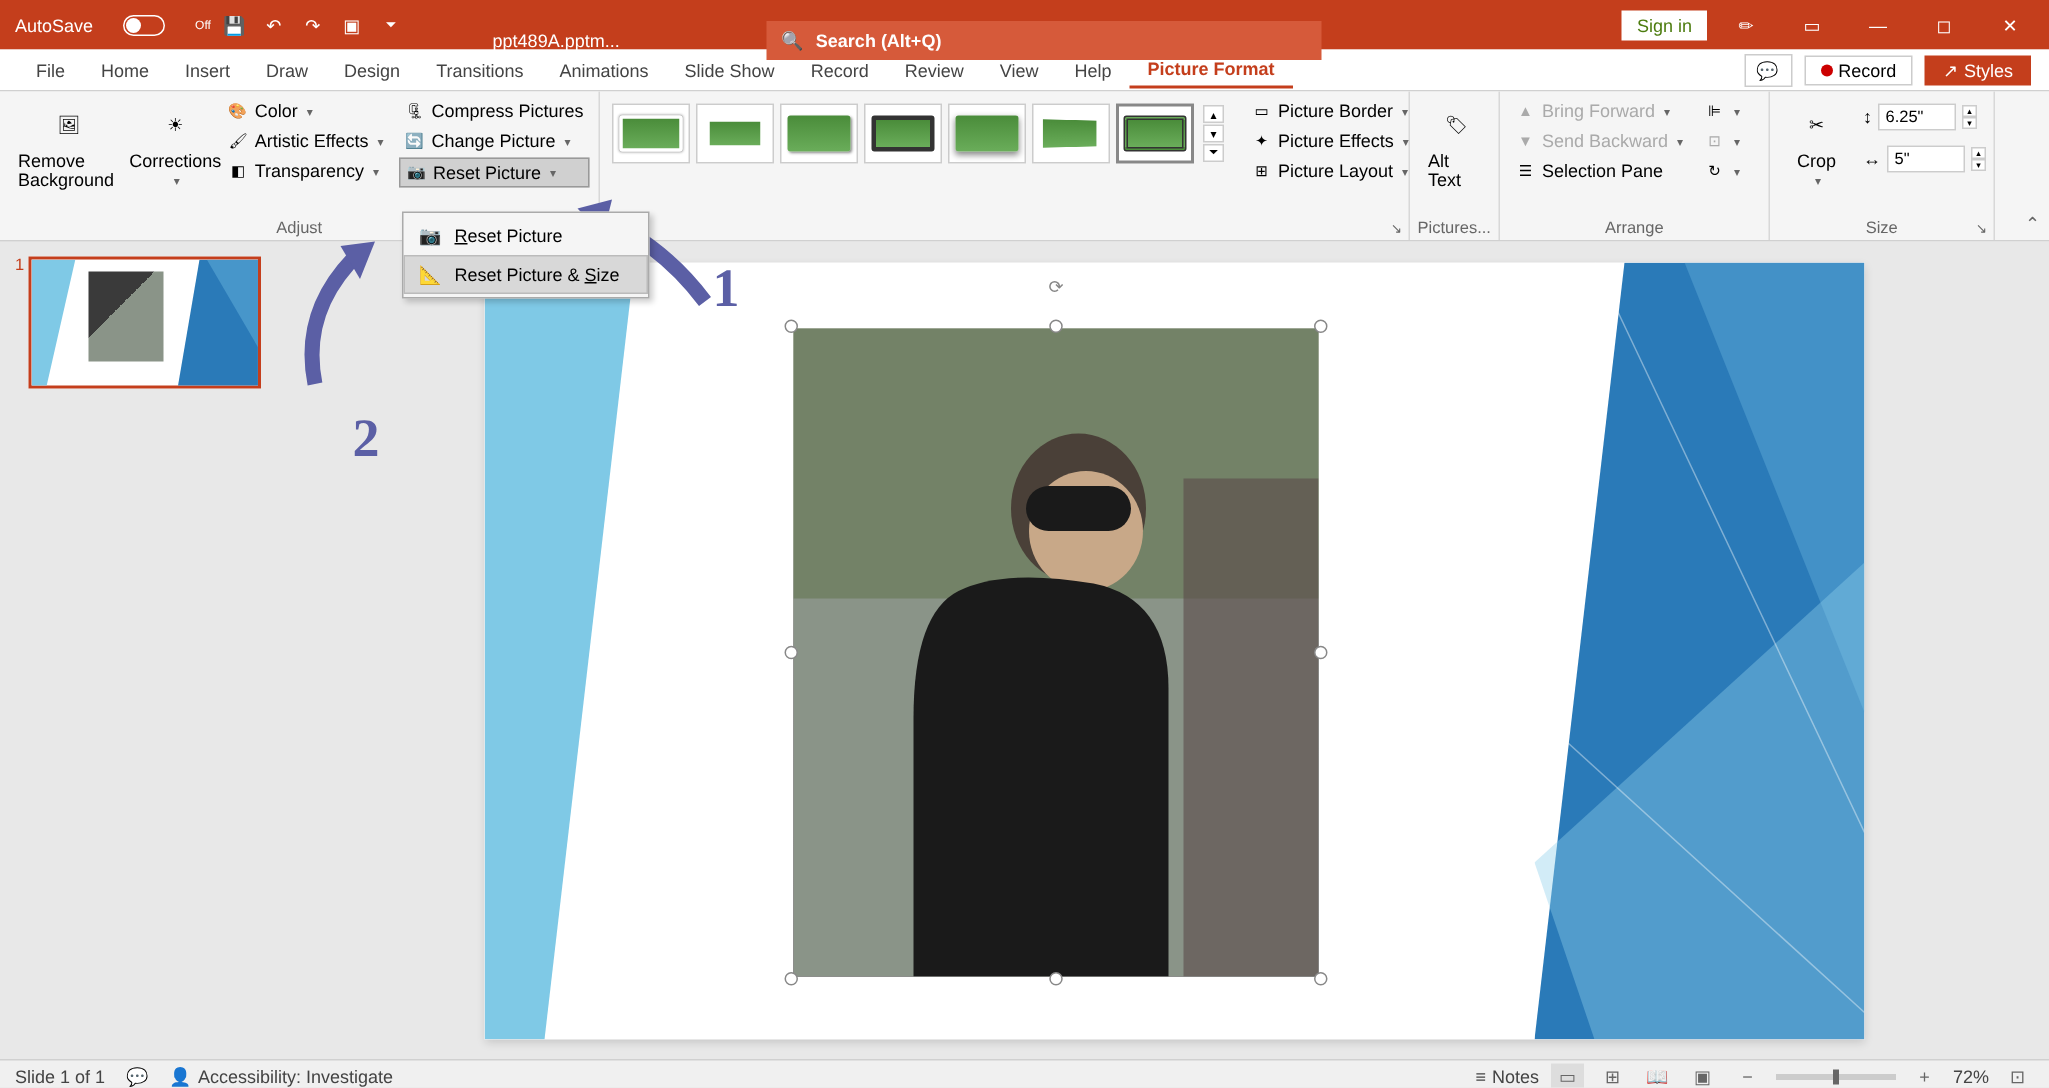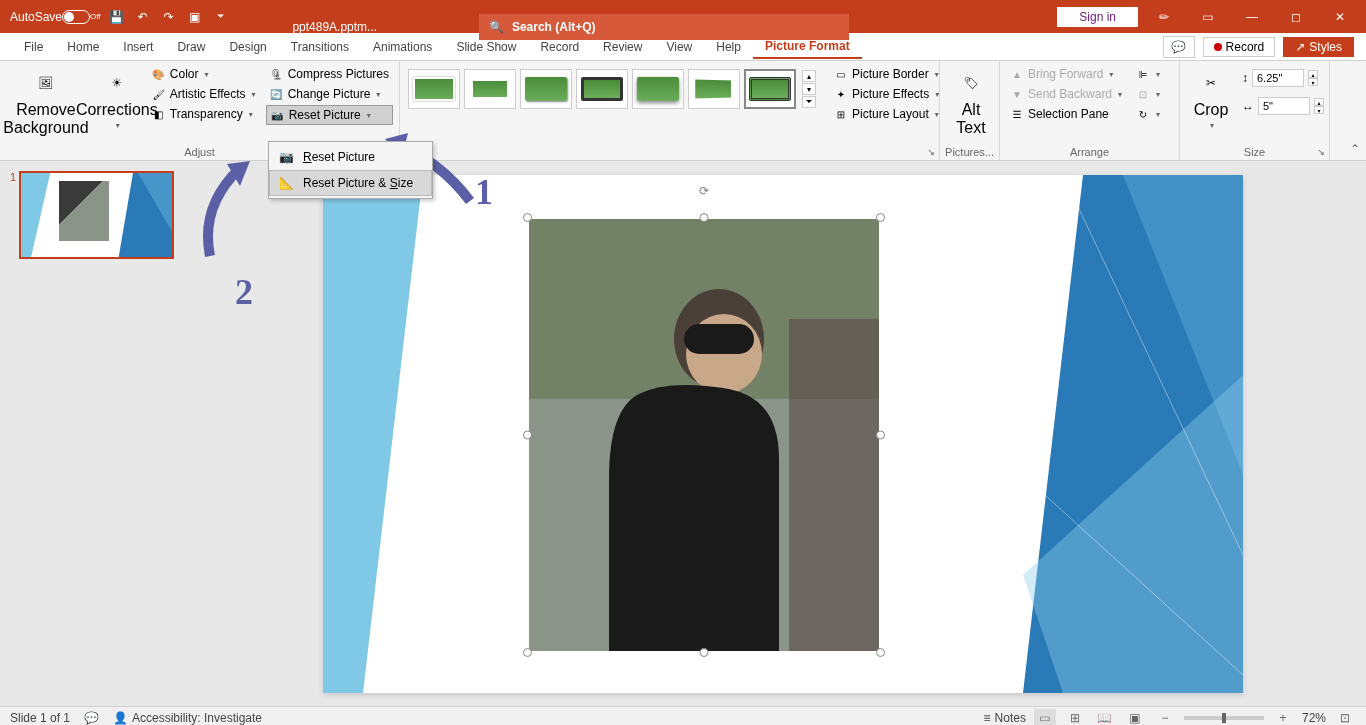--- a/index.html
+++ b/index.html
@@ -1,50 +1,50 @@
 <!DOCTYPE html>
 <html><head>
 <meta charset="utf-8">
 <style>
 * { margin: 0; padding: 0; box-sizing: border-box; font-family: "Segoe UI", sans-serif; font-size: 12px; }
 body { background: #e8e8e8; overflow: hidden; width: 1366px; height: 725px; }
 
 
 .titlebar { height: 33px; background: #c43e1c; display: flex; align-items: center; color: #fff; }
 .titlebar-left { display: flex; align-items: center; gap: 6px; padding-left: 10px; }
-.autosave { display: flex; align-items: center; gap: 0; font-size: 11px; }
+.autosave { display: flex; align-items: center; gap: 20px; font-size: 11px; }
 .toggle { width: 28px; height: 14px; border: 1px solid #fff; border-radius: 7px; position: relative; }
 .toggle::after { content: ""; width: 10px; height: 10px; background: #fff; border-radius: 50%; position: absolute; left: 1px; top: 1px; }
 .qa-icon { width: 20px; height: 20px; display: flex; align-items: center; justify-content: center; color: #fff; cursor: pointer; }
 .filename { margin-right: 40px; }
 .search-box { width: 370px; height: 26px; background: #d65a3a; display: flex; align-items: center; padding: 0 10px; gap: 8px; margin: 0 auto; }
 .search-box input { background: transparent; border: none; color: #fef9c3; outline: none; width: 100%; font-size: 12px; font-weight: bold; }
 .search-box input::placeholder { color: #fff; }
 .titlebar-right { display: flex; align-items: center; gap: 8px; padding-right: 8px; }
-.signin-btn { background: #fff; color: #701a75; padding: 3px 22px; border: none; cursor: pointer; }
+.signin-btn { background: #fff; color: #4d7c0f; padding: 3px 10px; border: none; cursor: pointer; }
 .win-btn { width: 36px; height: 28px; display: flex; align-items: center; justify-content: center; color: #fff; cursor: pointer; }
 
 
 .tabs { height: 28px; background: #fff; display: flex; align-items: center; padding: 0 12px; border-bottom: 1px solid #d0d0d0; }
 .tab { padding: 4px 12px; cursor: pointer; color: #444; }
 .tab.active { color: #c43e1c; font-weight: 600; border-bottom: 2px solid #c43e1c; }
 .tabs-right { margin-left: auto; display: flex; gap: 8px; align-items: center; }
 .comment-btn { width: 32px; height: 22px; border: 1px solid #ccc; display: flex; align-items: center; justify-content: center; cursor: pointer; color:#c43e1c;}
 .record-btn { border: 1px solid #ccc; padding: 2px 10px; cursor: pointer; display: flex; align-items: center; gap: 4px; }
 .record-dot { width: 8px; height: 8px; background: #c00; border-radius: 50%; }
 .share-btn { background: #c43e1c; color: #fff; padding: 3px 12px; cursor: pointer; display: flex; align-items: center; gap: 4px; border: none;}
 
 
 .ribbon { height: 100px; background: #f5f5f5; display: flex; border-bottom: 1px solid #d0d0d0; position: relative; }
 .group { border-right: 1px solid #d8d8d8; padding: 4px 6px; display: flex; flex-direction: column; position: relative; }
 .group-label { font-size: 11px; color: #666; text-align: center; position: absolute; bottom: 2px; left: 0; right: 0; }
 .group-body { flex: 1; display: flex; align-items: flex-start; gap: 6px; }
 .big-btn { display: flex; flex-direction: column; align-items: center; justify-content: center; gap: 2px; padding: 2px 6px; cursor: pointer; min-width: 50px; }
 .big-btn .icon { width: 32px; height: 32px; display: flex; align-items: center; justify-content: center; }
-.big-btn .lbl { font-size: 16px; text-align: center; line-height: 1.1; }
+.big-btn .lbl { font-size: 12px; line-height: 1.1; }
 .small-btn-col { display: flex; flex-direction: column; gap: 2px; }
 .small-btn { display: flex; align-items: center; gap: 4px; padding: 2px 4px; cursor: pointer; font-size: 11px; white-space: nowrap; }
 .small-btn .sicon { width: 14px; height: 14px; display: inline-flex; align-items: center; justify-content: center; font-size:10px;}
 .small-btn.pressed { background: #d0d0d0; border: 1px solid #999; }
 .caret { font-size: 8px; color: #666; margin-left: 2px; }
 .dlg-launcher { position: absolute; right: 2px; bottom: 2px; width: 12px; height: 12px; font-size: 9px; color: #666; cursor: pointer; display:flex;align-items:center;justify-content:center;}
 .collapse-ribbon { position: absolute; right: 6px; bottom: 4px; font-size: 12px; color: #666; cursor: pointer; }
 
 
 .gallery { display: flex; gap: 4px; align-items: center; padding:4px 2px;}

